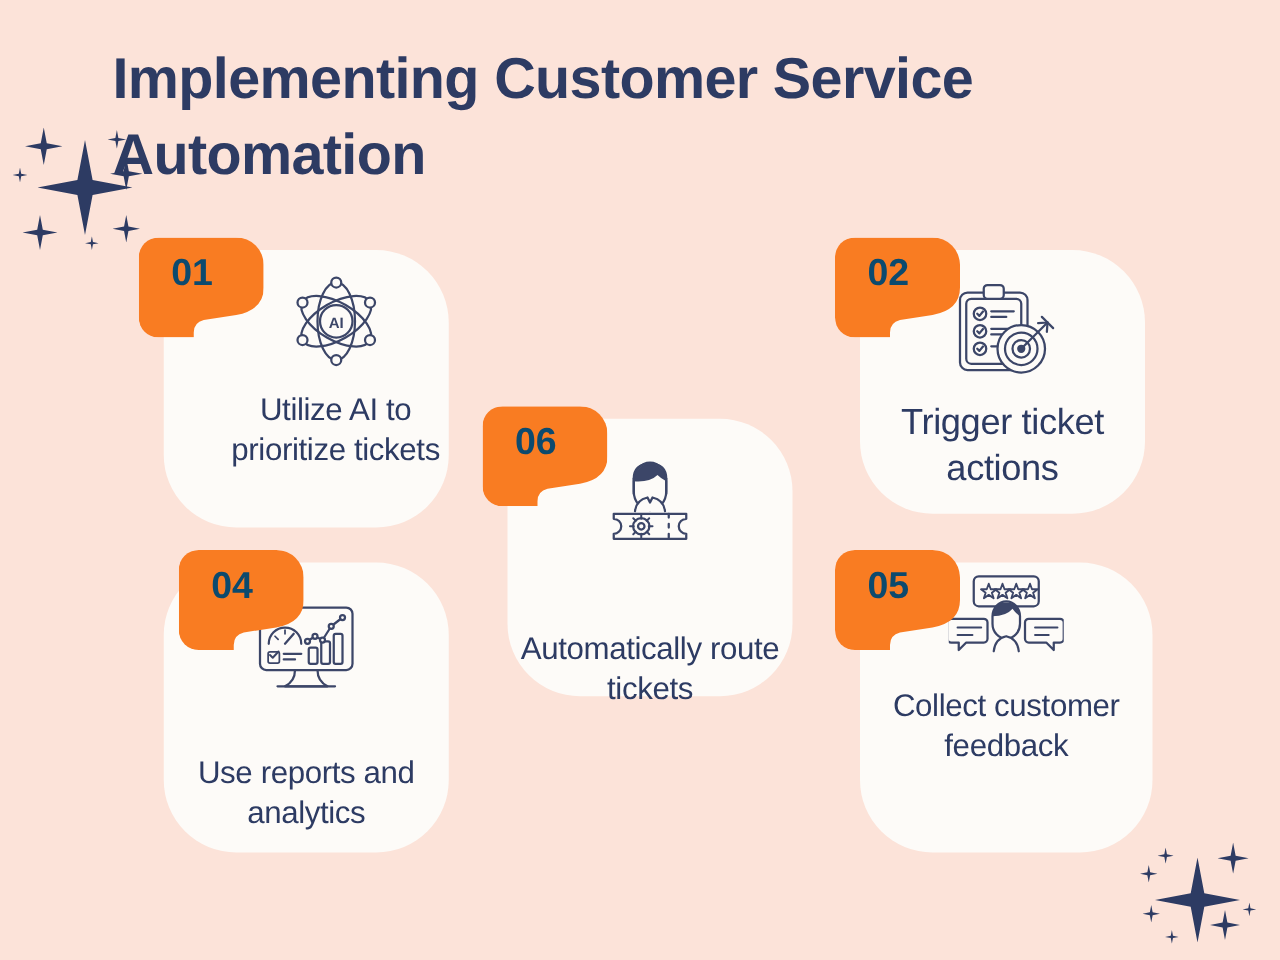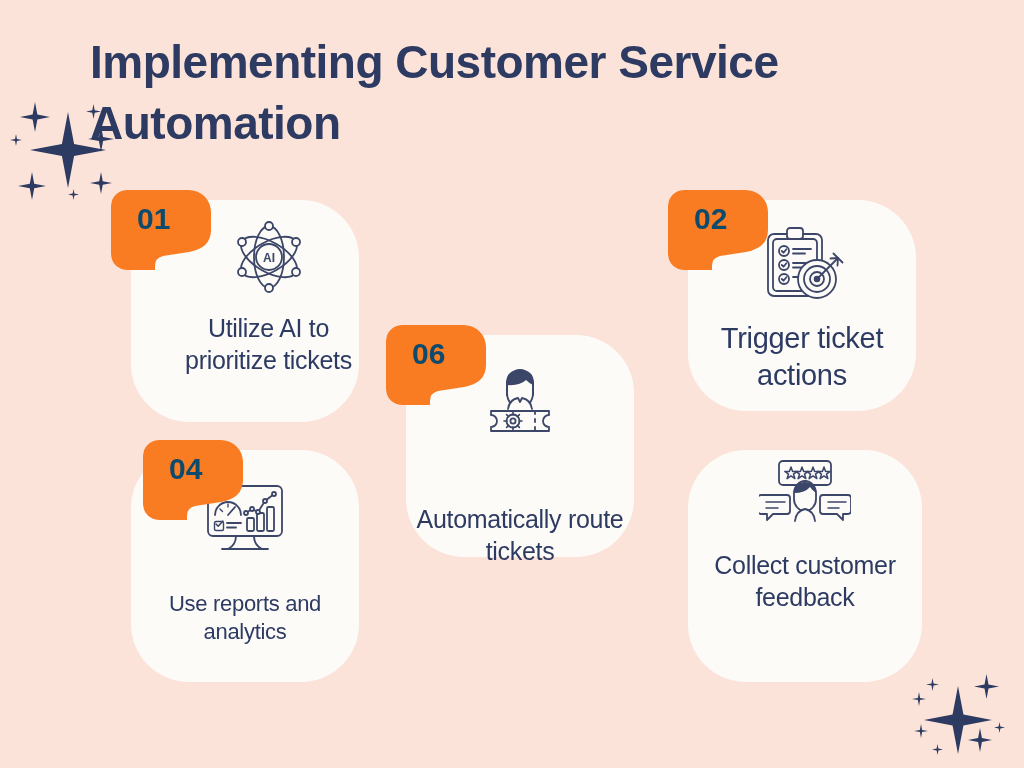--- a/index.html
+++ b/index.html
@@ -249,21 +249,21 @@
           <rect x="55" y="31" width="7" height="18" rx="1.5"></rect>
           <rect x="65" y="25" width="7" height="24" rx="1.5"></rect>
           <polyline points="44,31 50,27 56,30 63,19 72,12"></polyline>
           <circle cx="44" cy="31" r="2" fill="#FDFBF8"></circle>
           <circle cx="50" cy="27" r="2" fill="#FDFBF8"></circle>
           <circle cx="56" cy="30" r="2" fill="#FDFBF8"></circle>
           <circle cx="63" cy="19" r="2" fill="#FDFBF8"></circle>
           <circle cx="72" cy="12" r="2" fill="#FDFBF8"></circle>
         </svg>
       </span>
-      <div class="card-label" style="font-size:22px; margin-top:36px; width:222px;">Use reports and analytics</div>
+      <div class="card-label" style="font-size:25px; margin-top:48px; width:222px;">Use reports and analytics</div>
     </div>
     <div class="num-tab" style="left:-20px; top:-10px; width:100px; height:80px;margin-left:32px;">
       <span class="num-tab-text" style="margin:14px 0 0 26px;">04</span>
     </div>
   </div>
 
   <div class="card" style="left:688px; top:450px; width:234px; height:232px;">
     <div class="card-inner" style="top:9px;">
       <span class="card-icon">
         <svg width="92" height="70" viewBox="0 0 92 70" fill="none" stroke="#3C4668" stroke-width="1.8" stroke-linecap="round" stroke-linejoin="round">
@@ -283,15 +283,18 @@
           <line x1="7" y1="43" x2="26" y2="43" stroke-width="1.5"></line>
           <line x1="7" y1="49" x2="19" y2="49" stroke-width="1.5"></line>
           <path d="M64 36 h25 a3 3 0 0 1 3 3 v13 a3 3 0 0 1 -3 3 h-5 v6 l-6 -6 h-14
                    a3 3 0 0 1 -3 -3 v-13 a3 3 0 0 1 3 -3 z" fill="#FDFBF8"></path>
           <line x1="69" y1="43" x2="87" y2="43" stroke-width="1.5"></line>
           <line x1="69" y1="49" x2="80" y2="49" stroke-width="1.5"></line>
         </svg>
       </span>
       <div class="card-label" style="font-size:25px; margin-top:20px; width:190px;">Collect customer feedback</div>
     </div>
+    <div class="num-tab" style="left:-20px; top:-10px; width:100px; height:80px;">
+      <span class="num-tab-text" style="margin:14px 0 0 26px;">05</span>
+    </div>
   </div>
 
 </div>
 
 </body></html>

